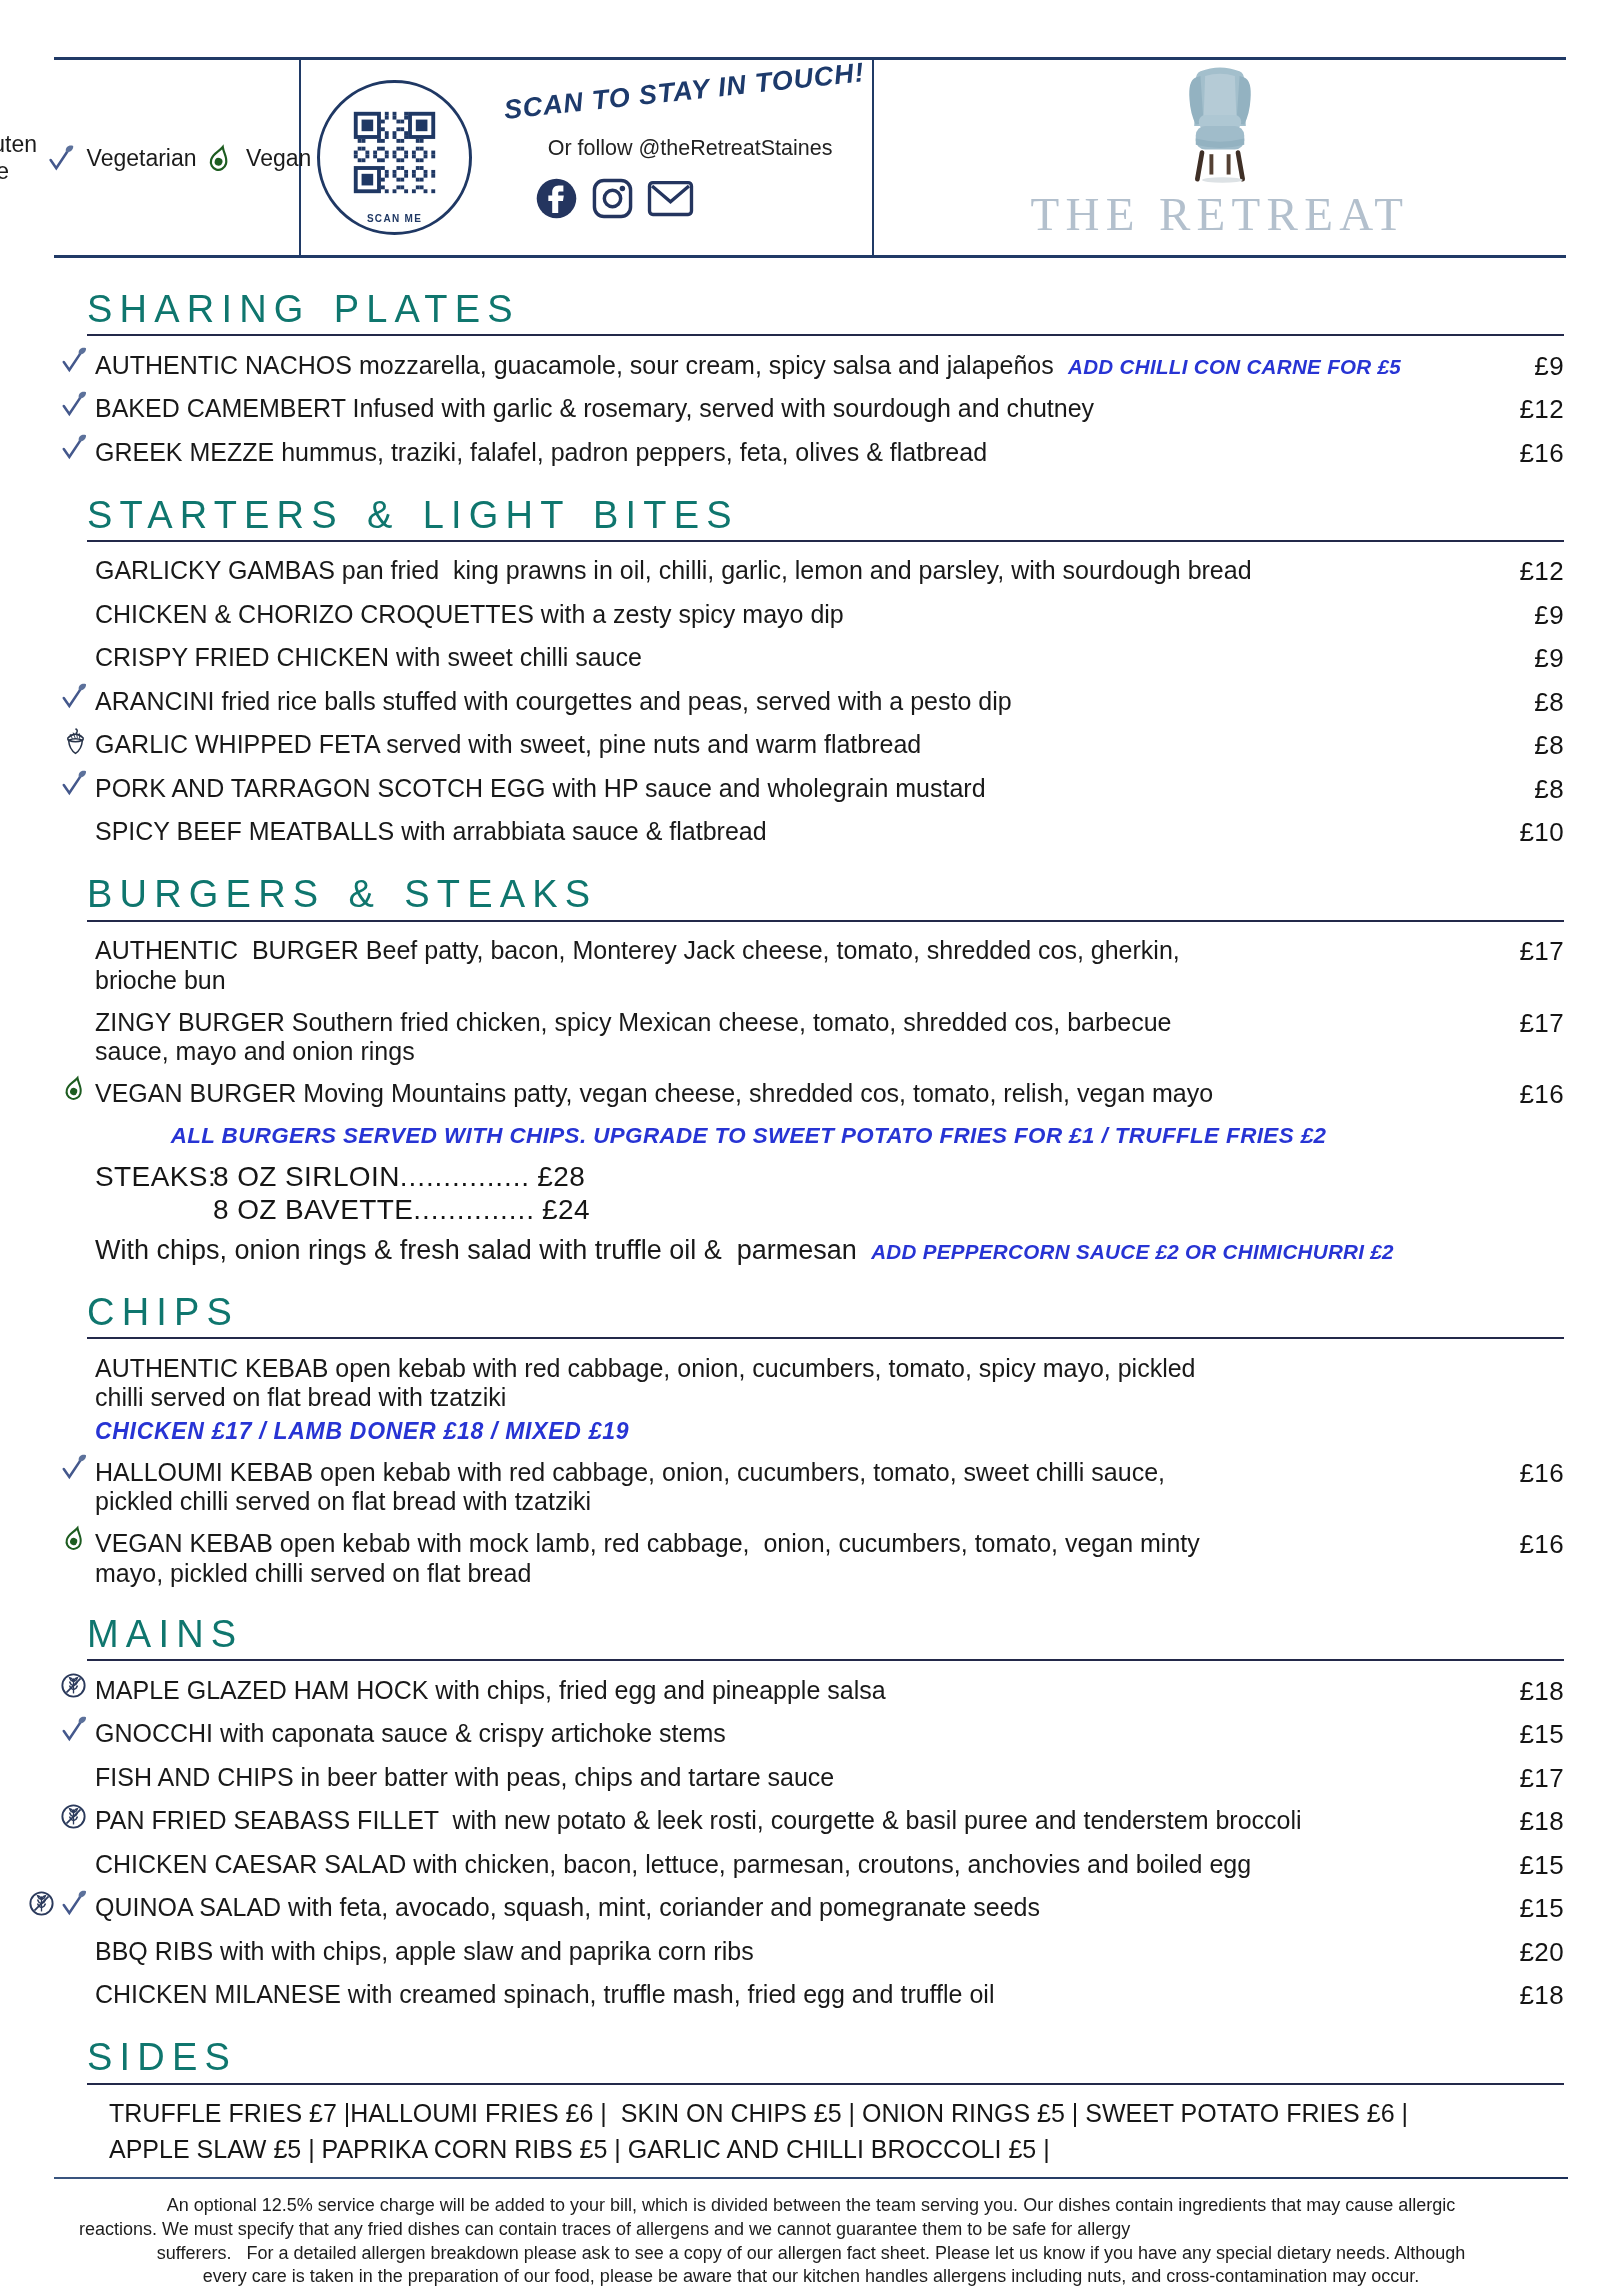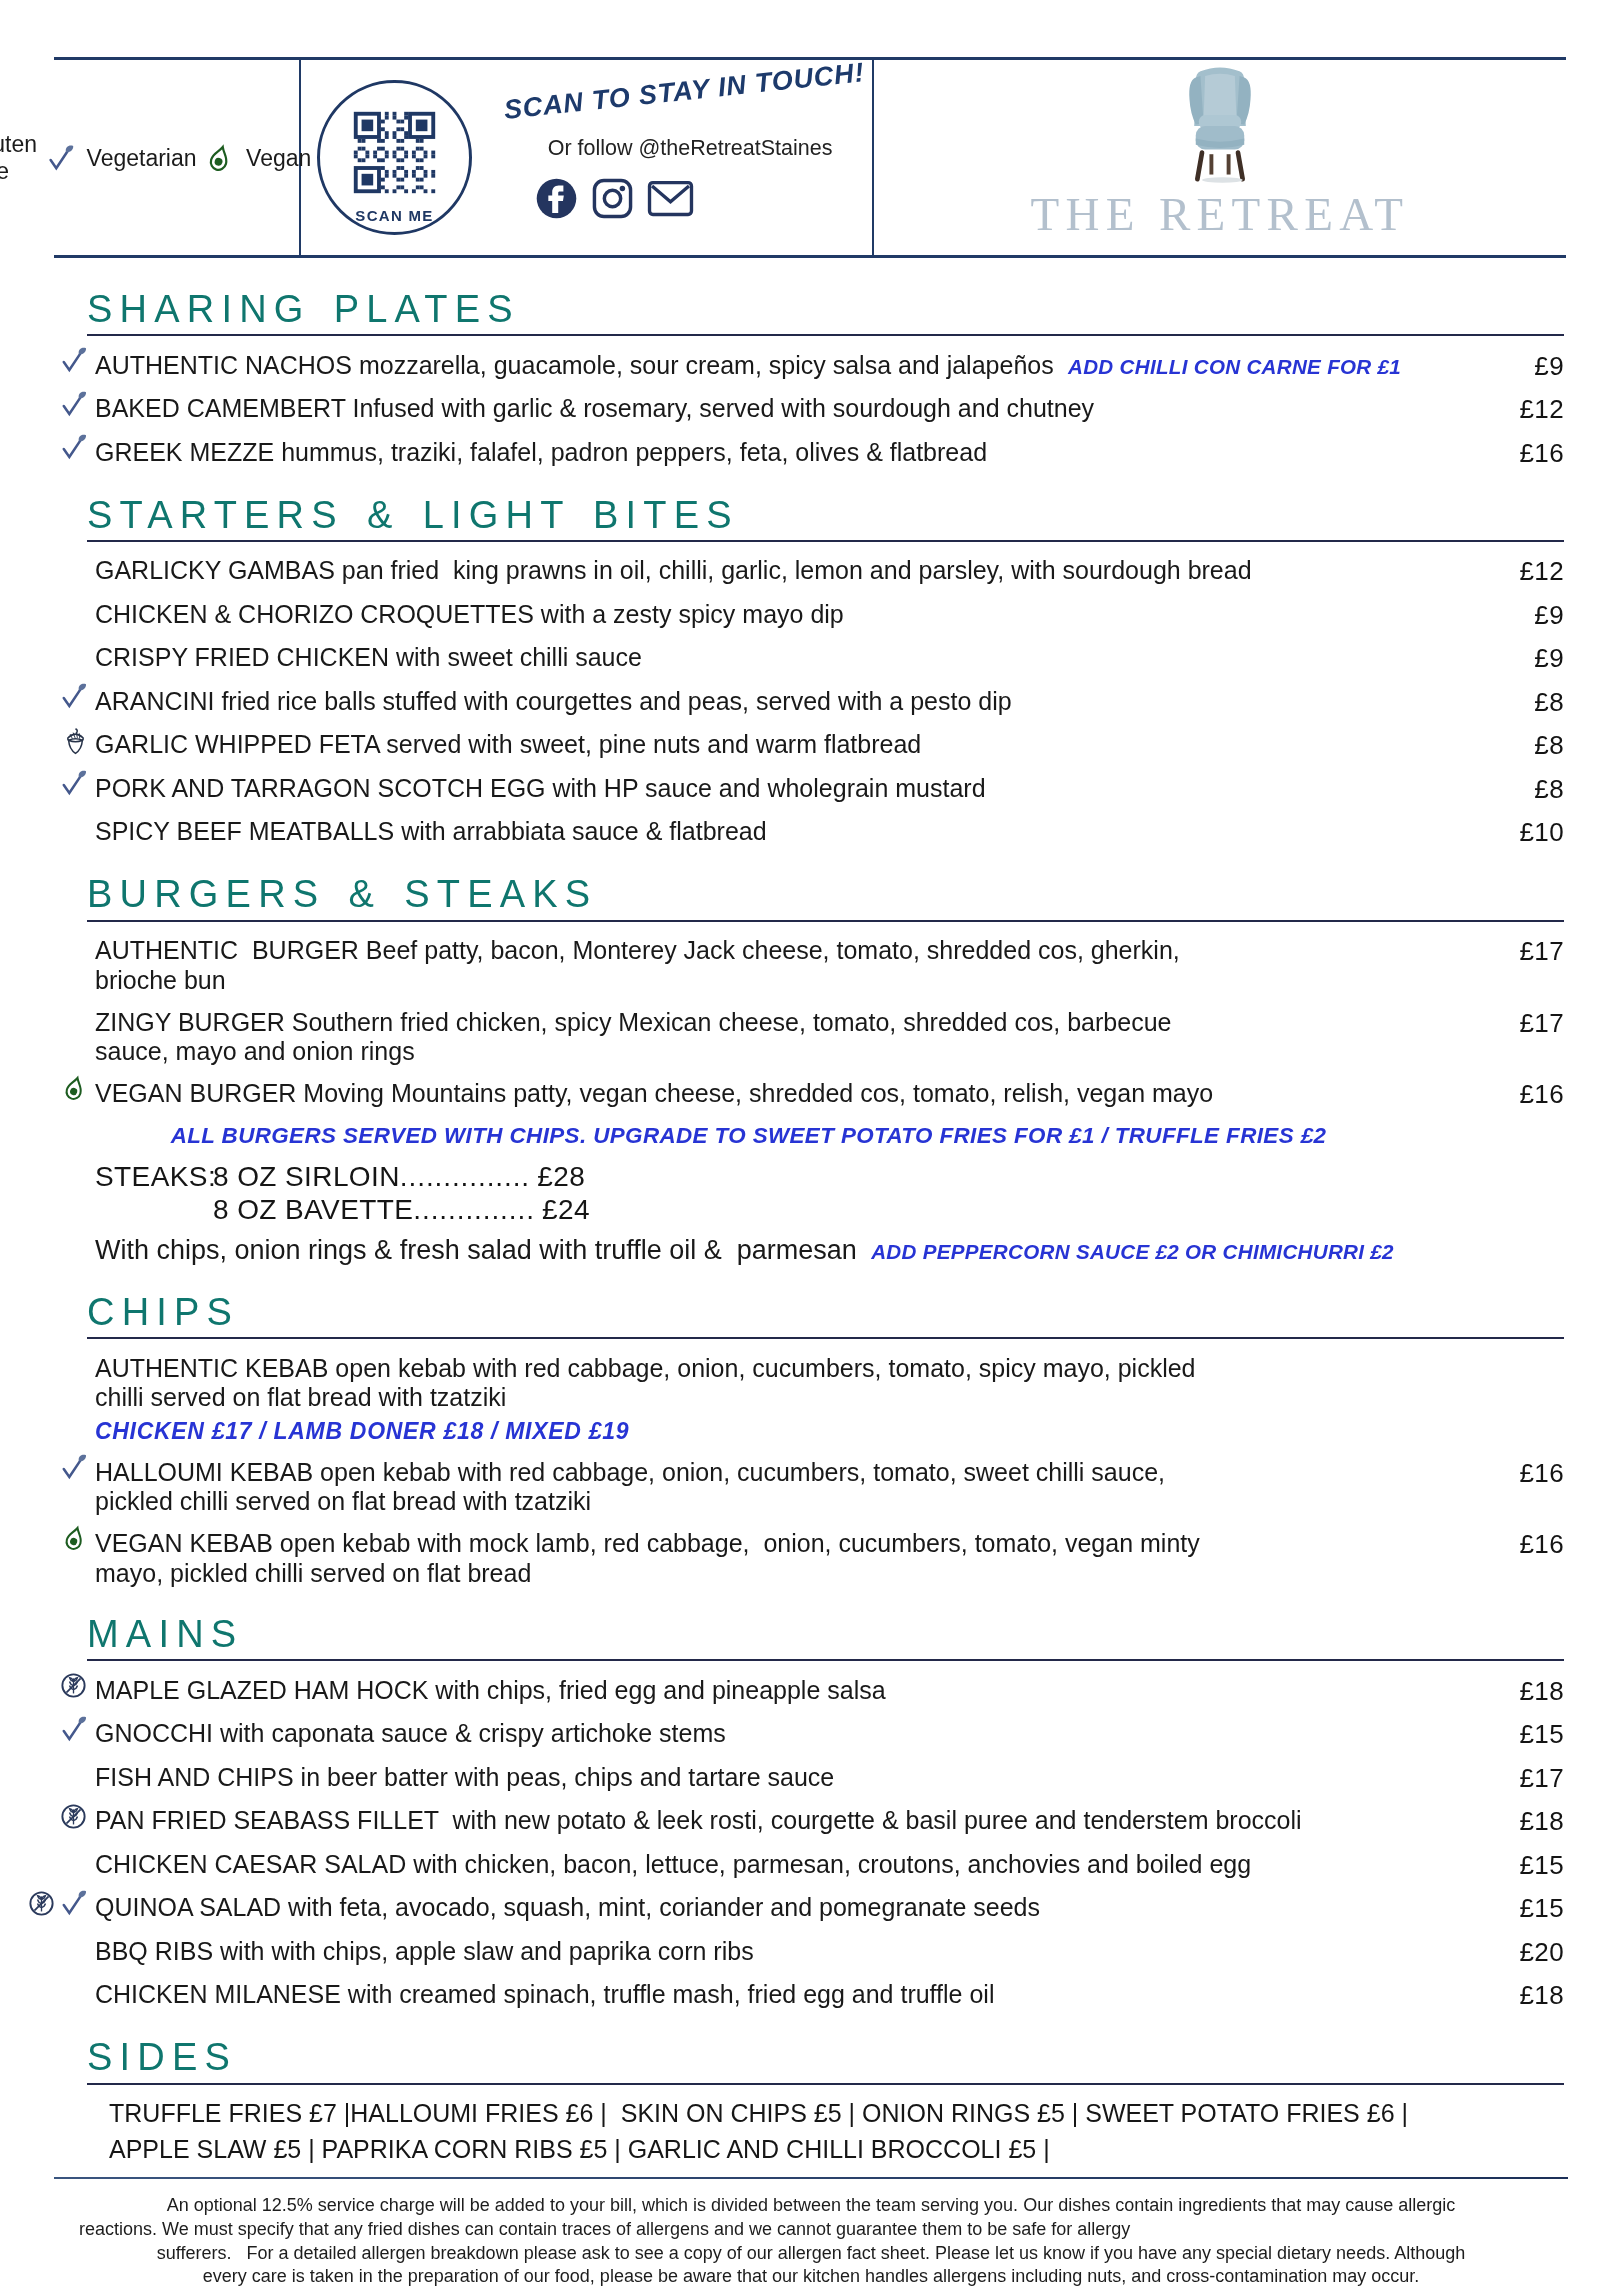--- a/index.html
+++ b/index.html
@@ -7,21 +7,21 @@
 
   
   .header-box{display:flex;margin:57px 56px 0 54px;border-top:3.6px solid #203a66;border-bottom:3.6px solid #203a66;height:195px;}
   .cell{box-sizing:border-box;height:100%;}
   .cell-legend{width:247px;padding:9px 3.6px 7.2px 30px;display:flex;justify-content:center;gap:8px;border-right:2.7px solid #203a66;}
   .legend-row{display:flex;align-items:center;gap:12.5px;font-size:23px;color:#1b1b1b;}
   .legend-row .icon svg{width:29px;height:29px;display:block;}
   .cell-scan{flex:1;display:flex;align-items:center;padding:10.7px 5.4px 10.7px 16px;border-right:2.7px solid #203a66;}
   .qr-wrap{width:149px;height:149px;border:3.6px solid #1f3864;border-radius:50%;position:relative;display:flex;align-items:center;justify-content:center;flex:0 0 auto;background:#fff;}
   .qr-wrap svg{margin-bottom:10.7px;}
-  .qr-label{position:absolute;bottom:8px;left:0;right:0;text-align:center;font-size:15px;letter-spacing:1.3px;color:#1f3864;font-weight:700;}
+  .qr-label{position:absolute;bottom:8px;left:0;right:0;text-align:center;font-size:10px;letter-spacing:1.3px;color:#1f3864;font-weight:700;}
   .scan-col{margin-left:19.7px;display:flex;flex-direction:column;}
   .scan-title{font-size:27px;font-weight:700;font-style:italic;color:#1d3a6b;transform:rotate(-6deg);transform-origin:left center;letter-spacing:0.9px;white-space:nowrap;margin:0 0 5.4px 12.5px;}
   .scan-subtitle{font-size:21.5px;color:#232323;margin:5.4px 0 1.8px 56px;}
   .social-row{display:flex;gap:13.4px;margin:14.3px 0 0 43px;align-items:center;}
   .social-row .icon svg{display:block;}
   .cell-brand{width:711px;display:flex;flex-direction:column;align-items:center;justify-content:flex-start;padding-top:4.5px;}
   .brand-name{font-family:"Liberation Serif",serif;font-size:47px;color:#b3c0cd;letter-spacing:6.3px;margin-top:0px;}
 
   
   .section-heading{font-size:38px;line-height:1.05;letter-spacing:7.2px;word-spacing:5.4px;color:#0f766e;border-bottom:2.7px solid #23294a;padding-bottom:4.5px;margin:27px 58px 14.3px 87px;font-weight:400;}
@@ -270,21 +270,21 @@
       <div class="menu-item">
         <span class="item-icons">
           <span class="icon">
             <svg viewBox="0 0 36 34" width="29" height="27">
               <path d="M7 19 L14 29 L28 8" fill="none" stroke="#44588c" stroke-width="3.2" stroke-linecap="round"></path>
               <path d="M26 9 C 24.5 3, 30 -0.5, 35 1.5 C 35.5 6.5, 30.5 10, 26 9 Z" fill="#5c719b"></path>
             </svg>
           </span>
         </span>
         <div class="item-body">
-          <div class="item-line"><span class="item-text">AUTHENTIC NACHOS mozzarella, guacamole, sour cream, spicy salsa and jalapeños</span><span class="note inline-note">ADD CHILLI CON CARNE FOR £1</span></div>
+          <div class="item-line"><span class="item-text">AUTHENTIC NACHOS mozzarella, guacamole, sour cream, spicy salsa and jalapeños</span><span class="note inline-note">ADD CHILLI CON CARNE FOR £5</span></div>
         </div>
         <div class="item-price">£9</div>
       </div>
       <div class="menu-item">
         <span class="item-icons">
           <span class="icon">
             <svg viewBox="0 0 36 34" width="29" height="27">
               <path d="M7 19 L14 29 L28 8" fill="none" stroke="#44588c" stroke-width="3.2" stroke-linecap="round"></path>
               <path d="M26 9 C 24.5 3, 30 -0.5, 35 1.5 C 35.5 6.5, 30.5 10, 26 9 Z" fill="#5c719b"></path>
             </svg>

